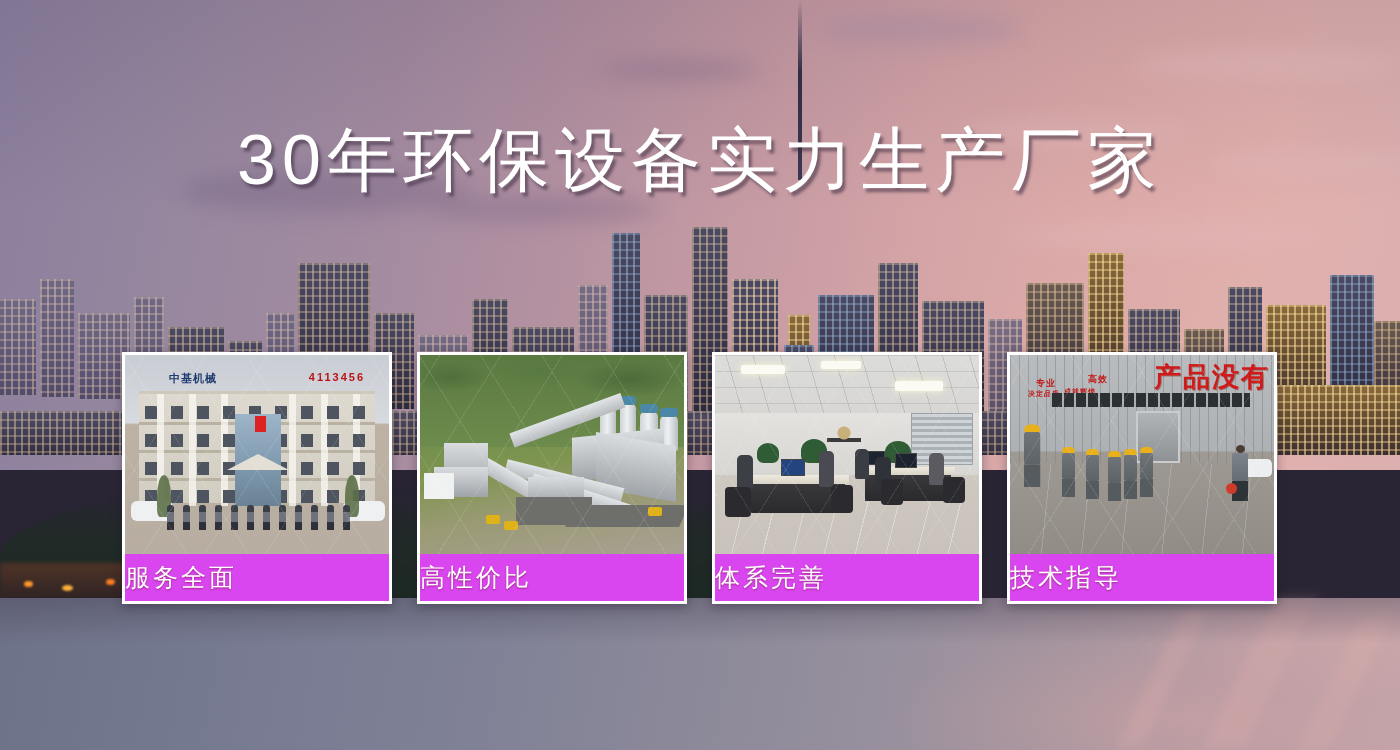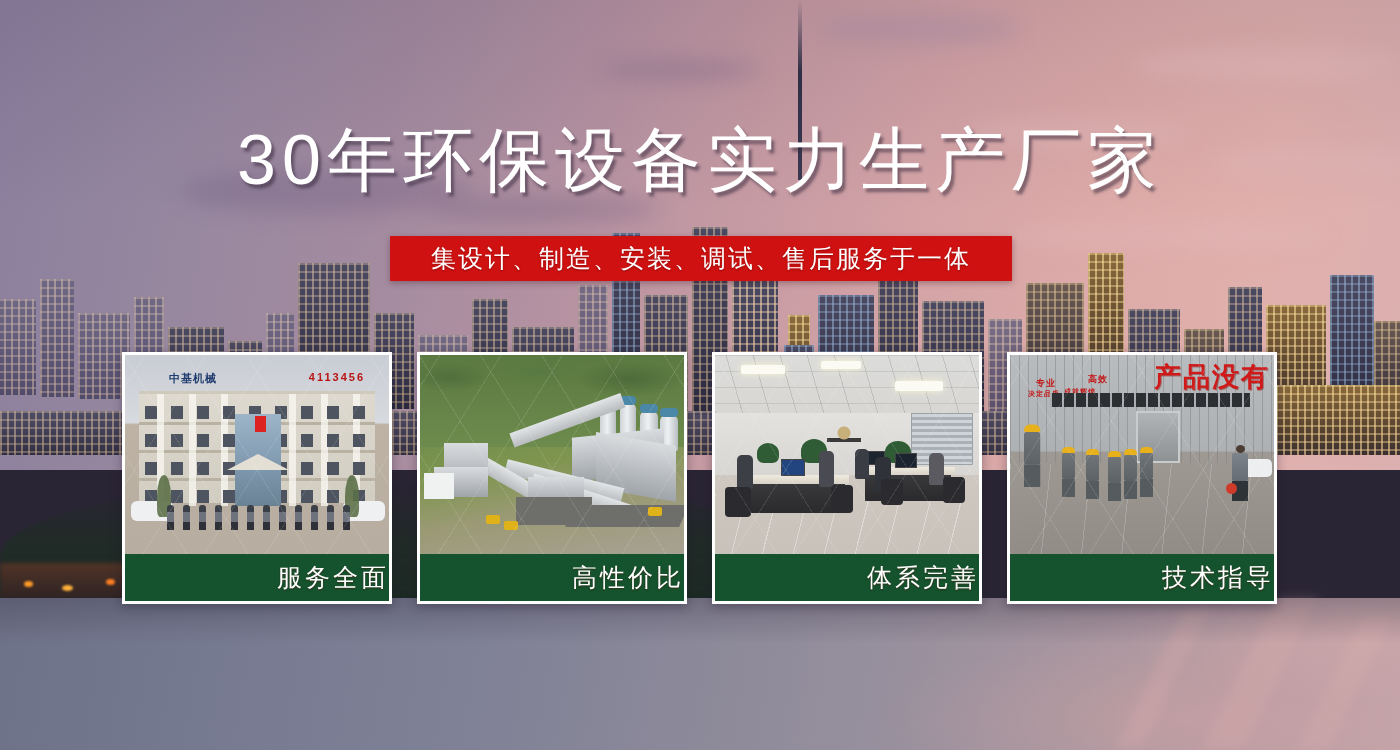--- a/index.html
+++ b/index.html
@@ -131,21 +131,21 @@
   .cards{ position:absolute; left:0; top:352px; width:1400px; height:252px; }
   .card{
     position:absolute; top:0; width:270px; height:252px;
     border:3px solid #ffffff; background:#fff;
     box-shadow:0 3px 10px rgba(30,20,40,0.35);
     overflow:hidden;
   }
   .card .photo{ position:absolute; left:0; top:0; width:264px; height:199px; overflow:hidden; }
   .card .cap{
     position:absolute; left:0; bottom:0; width:264px; height:47px;
-    background:#14532d; display:flex; align-items:center; justify-content:flex-end;
+    background:#d946ef; display:flex; align-items:center; justify-content:flex-start;
   }
   .card .cap span{
     color:#fff; font-size:25px; letter-spacing:3px;
     text-shadow:0 1px 2px rgba(90,0,0,0.45);
   }
   
   .mesh:after{
     content:""; position:absolute; inset:0; pointer-events:none;
     background-image:
       repeating-linear-gradient(58deg, rgba(255,255,255,0.20) 0 1px, rgba(0,0,0,0) 1px 52px),
@@ -352,23 +352,20 @@
   </div>
 
   <div class="water">
     <div class="waterstreak" style="left:1150px; top:10px; width:26px;  height:140px;"></div>
     <div class="waterstreak" style="left:1240px; top:0px;  width:40px;  height:150px;"></div>
     <div class="waterstreak" style="left:1330px; top:20px; width:30px;  height:130px;"></div>
   </div>
 
   <div class="headline">30年环保设备实力生产厂家</div>
 
-  <div class="subbar">
-    <span>集设计、制造、安装、调试、售后服务于一体</span>
-  </div>
 
   <div class="cards">
 
     <div class="card" style="left:122px;">
       <div class="photo p1 mesh">
         <div class="bldg">
           <div class="floor" style="top:28px;"></div>
           <div class="floor" style="top:56px;"></div>
           <div class="floor" style="top:84px;"></div>
           <div class="col" style="left:18px;"></div>

